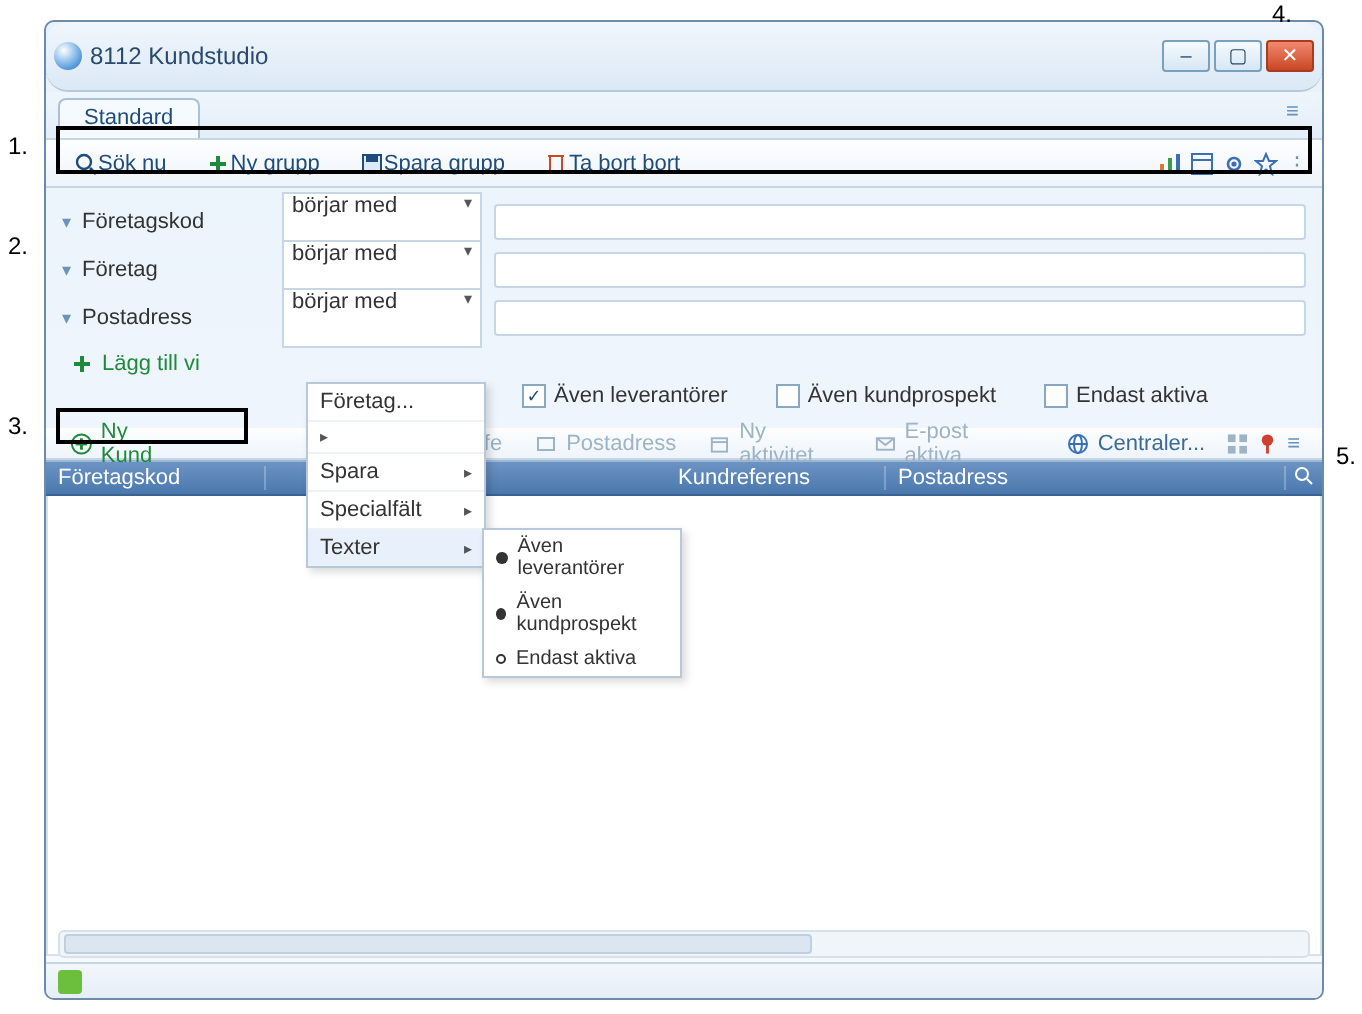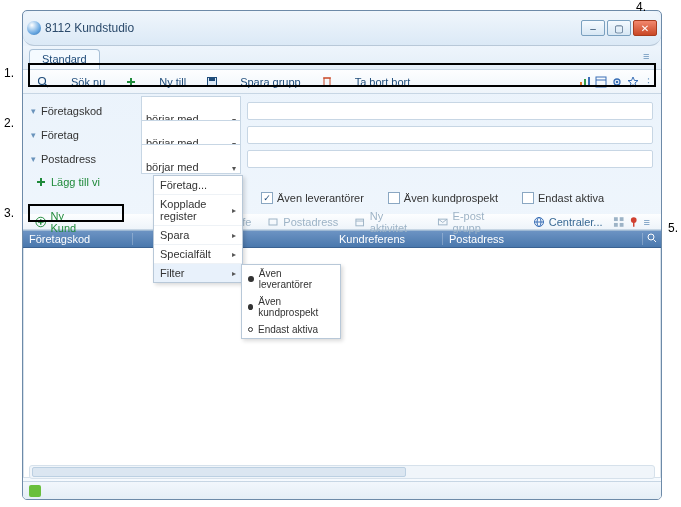--- a/index.html
+++ b/index.html
@@ -80,21 +80,21 @@
     align-items:center;
     gap: 4px;
     height: 24px;
     padding: 0 6px;
     background: linear-gradient(to bottom,#fdfeff,#eef4fa);
     border-bottom: 1px solid #c7d6e4;
   }
   .tbtn {
     display:flex;
     align-items:flex-end;
-    gap:22px;
+    gap:0;
     padding: 2px 8px;
     color:#1f4c7a;
     border-radius:3px;
   }
   .spacer { flex:1; }
   .icon {
     width:12px; height:12px;
     display:inline-block;
   }
   .icon svg { width:100%; height:100%; display:block; }
@@ -110,21 +110,21 @@
   .chev {
     width:10px; color:#6a93bb; font-size:9px;
   }
   .field-label {
     width: 100px;
     color:#333;
   }
   .op-select {
     width: 100px;
     height: 30px;
-    display:flex; align-items:flex-end; justify-content:space-between;
+    display:flex; align-items:flex-start; justify-content:space-between;
     padding: 0 4px;
     border: 1px solid #c7d6e4;
     background: #fff;
     font-size:11px;
   }
   .op-select .caret { font-size:8px; color:#555;}
   .search-input {
     flex:1;
     margin-left: 6px;
     height:18px;
@@ -188,21 +188,21 @@
     height:14px;
     background:#f0f5fa;
     border:1px solid #d6e1eb;
     border-radius:3px;
     display:flex;align-items:center;
   }
   .hscroll-thumb { height:10px; width:60%; margin-left:2px; background:#dbe6f1; border:1px solid #bcd0e2; border-radius:2px;}
   
   .ctx {
     position:absolute;
-    left:130px; top:164px;
+    left:130px; top:180px;
     width: 90px;
     background:#fff;
     border:1px solid #b8c8d8;
     box-shadow: 2px 2px 4px rgba(0,0,0,0.15);
     z-index:50;
   }
   .ctx-item {
     padding:3px 6px;
     display:flex;justify-content:space-between;align-items:center;
     color:#333; font-size:11px;
@@ -277,21 +277,21 @@
         </span>
       <span>Sök nu</span>
     </div>
     <div class="tbtn">
       <span class="icon">
           <svg viewBox="0 0 12 12">
             <line x1="6" y1="2" x2="6" y2="10" stroke="#1f8a3a" stroke-width="2"></line>
             <line x1="2" y1="6" x2="10" y2="6" stroke="#1f8a3a" stroke-width="2"></line>
           </svg>
         </span>
-      <span>Ny till</span>
+      <span>Ny grupp</span>
     </div>
     <div class="tbtn">
       <span class="icon">
           <svg viewBox="0 0 12 12">
             <rect x="1.5" y="1.5" width="9" height="9" fill="#dce9f6" stroke="#1f4c7a"></rect>
             <rect x="3" y="2" width="6" height="3" fill="#1f4c7a"></rect>
           </svg>
         </span>
       <span>Spara grupp</span>
     </div>
@@ -424,21 +424,21 @@
         </span>
       <span>Ny aktivitet</span>
     </div>
     <div class="tbtn2 disabled">
       <span class="icon">
           <svg viewBox="0 0 12 12">
             <rect x="1.5" y="3" width="9" height="6" fill="none" stroke="#9db3c6"></rect>
             <polyline points="1.5,3 6,6.5 10.5,3" fill="none" stroke="#9db3c6"></polyline>
           </svg>
         </span>
-      <span>E-post grupp</span>
+      <span>E-post aktiva</span>
     </div>
     <div class="spacer"></div>
     <div class="tbtn2">
       <span class="icon">
           <svg viewBox="0 0 12 12">
             <circle cx="6" cy="6" r="4.5" fill="none" stroke="#3a6fb6"></circle>
             <ellipse cx="6" cy="6" rx="2" ry="4.5" fill="none" stroke="#3a6fb6"></ellipse>
             <line x1="1.5" y1="6" x2="10.5" y2="6" stroke="#3a6fb6"></line>
           </svg>
         </span>
@@ -482,33 +482,32 @@
 
   <div class="statusbar">
     <span class="status-icon"></span>
   </div>
 
   <div class="ctx">
     <div class="ctx-item">
         <span>Företag...</span>
       </div>
     <div class="ctx-item">
-        <span>Kopplade register</span>
         <span class="sub-caret">▸</span>
       </div>
     <div class="ctx-item">
         <span>Spara</span>
         <span class="sub-caret">▸</span>
       </div>
     <div class="ctx-item">
         <span>Specialfält</span>
         <span class="sub-caret">▸</span>
       </div>
     <div class="ctx-item hover">
-        <span>Filter</span>
+        <span>Texter</span>
         <span class="sub-caret">▸</span>
       </div>
   </div>
 
   <div class="submenu">
     <div class="sub-item">
         <span class="dot"></span>
         <span>Även leverantörer</span>
       </div>
     <div class="sub-item">

